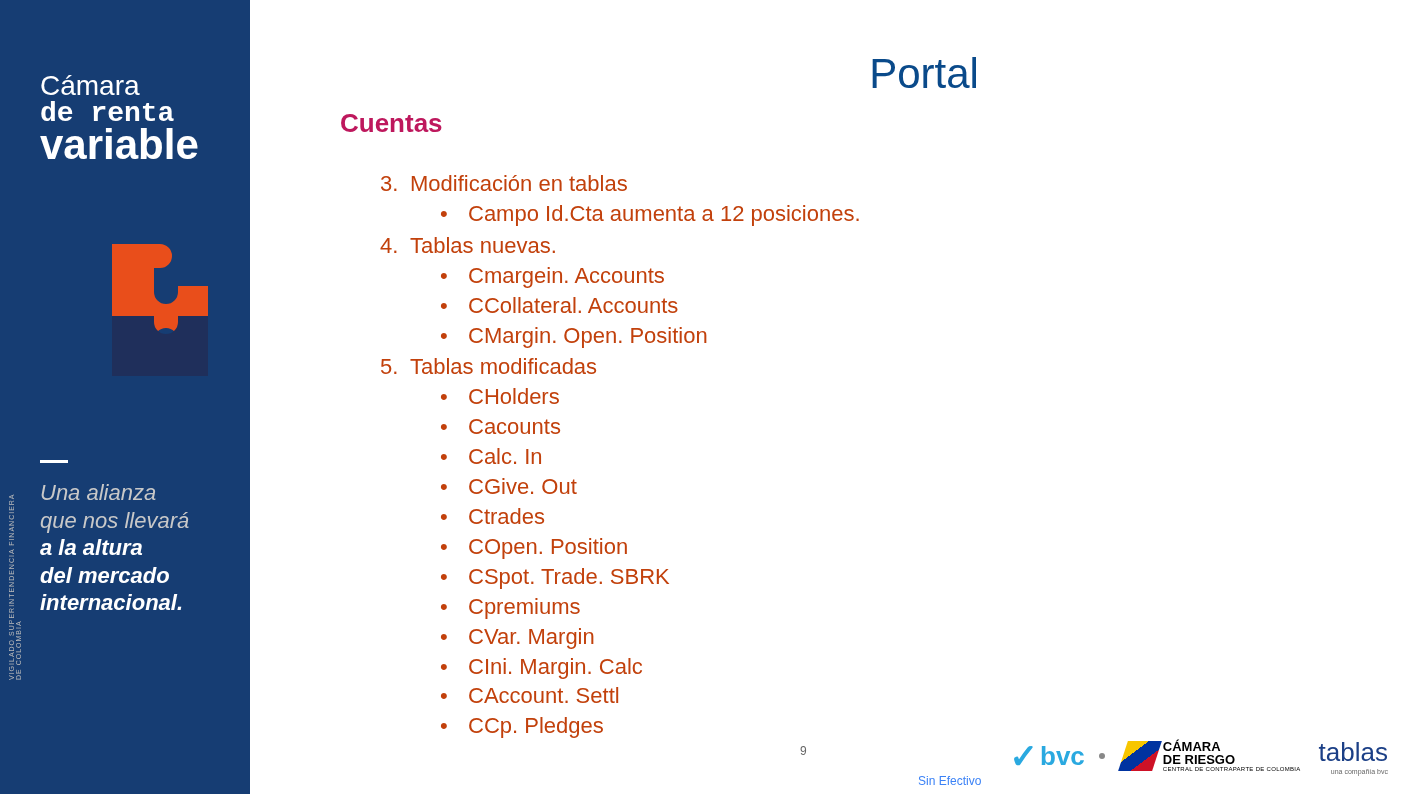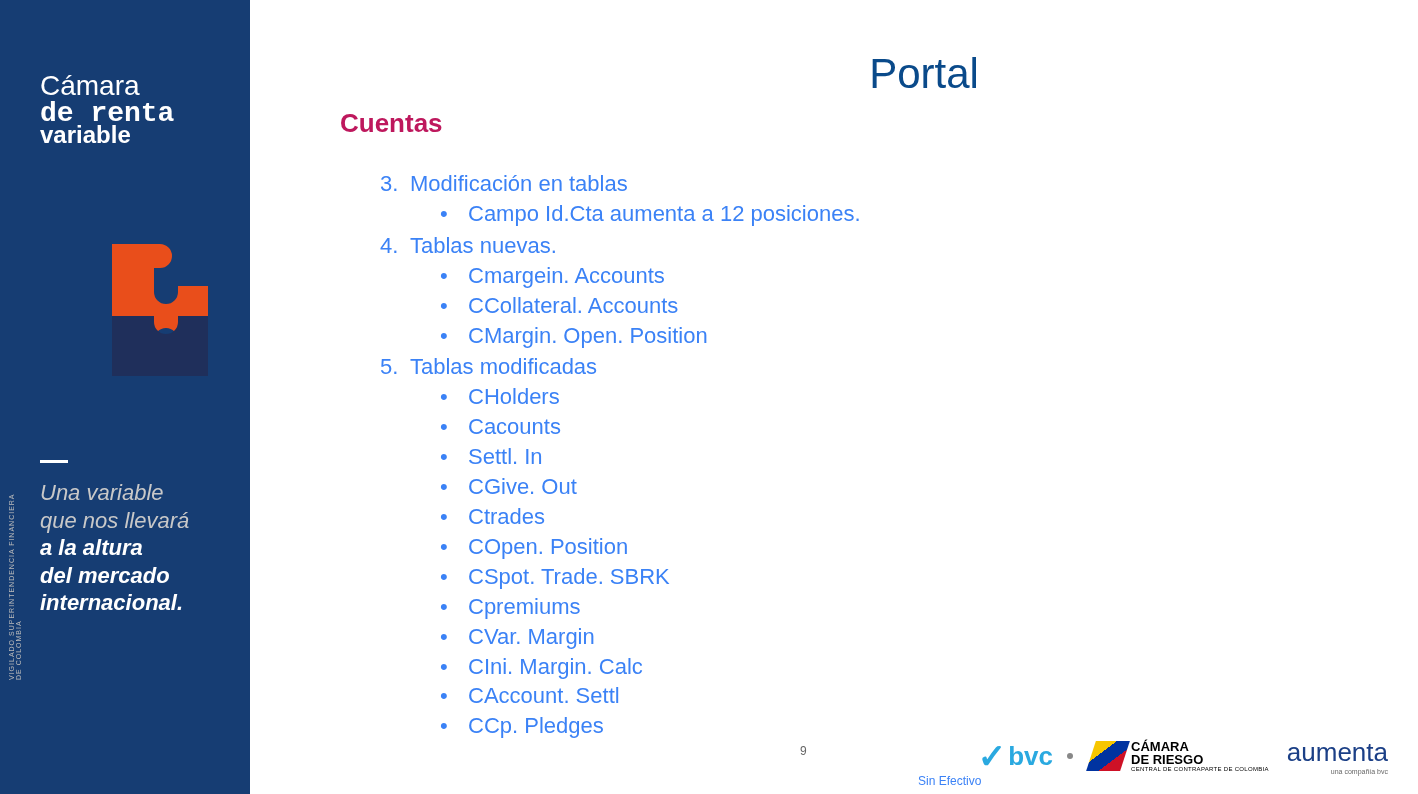--- a/index.html
+++ b/index.html
@@ -32,21 +32,21 @@
   }
   .sidebar-logo {
     position: absolute;
     left: 40px;
     top: 70px;
     color: #ffffff;
     z-index: 2;
   }
   .sidebar-logo .line1 { font-size: 28px; font-weight: 300; }
   .sidebar-logo .line2 { font-size: 28px; font-weight: 700; margin-top: -4px; font-family: Liberation Mono, monospace; }
-  .sidebar-logo .line3 { font-size: 24px; font-weight: 700; margin-top: -8px; }
+  .sidebar-logo .line3 { font-size: 42px; font-weight: 700; margin-top: -8px; }
   .puzzle {
     position: absolute;
     left: 100px;
     top: 230px;
     width: 120px;
     height: 160px;
     z-index: 2;
   }
   .puzzle svg { width: 100%; height: 100%; }
   .tagline {
@@ -90,21 +90,21 @@
     margin-bottom: 10px;
   }
   .subtitle {
     color: #be185d;
     font-size: 26px;
     font-weight: 700;
     margin-bottom: 30px;
   }
   .content {
     margin-left: 40px;
-    color: #3b82f6;
+    color: #c2410c;
     font-size: 22px;
     line-height: 1.36;
   }
   .content ol { list-style: none; }
   .content ol > li { margin-bottom: 2px; }
   .content .num { display: inline-block; width: 30px; }
   .content ul { list-style: none; margin-left: 60px; }
   .content ul li::before { content: "•"; display: inline-block; width: 28px; }
 
   .page-num {
@@ -169,21 +169,21 @@
     <div class="line3">variable</div>
   </div>
   <div class="puzzle">
     <svg viewBox="0 0 100 130">
       <path d="M10 10 h40 a10 10 0 0 1 0 20 h-5 v20 a10 10 0 0 0 20 0 v-5 h25 v50 h-25 v-5 a10 10 0 0 0 -20 0 v5 h-35 z" fill="#e94e1b"></path>
       <path d="M10 70 h35 v5 a10 10 0 0 0 20 0 v-5 h25 v50 h-80 z" fill="#1f2f5b"></path>
     </svg>
   </div>
   <div class="tagline">
     <span style="display:block;width:28px;height:3px;background:#fff;margin-bottom:16px;margin-top:-30px"></span>
-    <div><em>Una variable</em></div>
+    <div><em>Una alianza</em></div>
     <div><em>que nos llevará</em></div>
     <div><strong>a la altura</strong></div>
     <div><strong>del mercado</strong></div>
     <div><strong>internacional.</strong></div>
   </div>
   <div class="vigilado">VIGILADO SUPERINTENDENCIA FINANCIERA DE COLOMBIA</div>
 </div>
 
 <div class="main">
   <div class="title">Portal</div>
@@ -194,21 +194,21 @@
             <li>Campo Id.Cta  aumenta a 12 posiciones.</li>
           </ul></li>
         <li><span class="num">4.</span><span>Tablas nuevas.</span><ul>
             <li>Cmargein. Accounts</li>
             <li>CCollateral. Accounts</li>
             <li>CMargin. Open. Position</li>
           </ul></li>
         <li><span class="num">5.</span><span>Tablas modificadas</span><ul>
             <li>CHolders</li>
             <li>Cacounts</li>
-            <li>Settl. In</li>
+            <li>Calc. In</li>
             <li>CGive. Out</li>
             <li>Ctrades</li>
             <li>COpen. Position</li>
             <li>CSpot. Trade. SBRK</li>
             <li>Cpremiums</li>
             <li>CVar. Margin</li>
             <li>CIni. Margin. Calc</li>
             <li>CAccount. Settl</li>
             <li>CCp. Pledges</li>
           </ul></li>
@@ -227,16 +227,16 @@
   </div>
   <div class="logo-camara">
     <div class="flag"></div>
     <div class="txt">
       <span>CÁMARA</span><br>
       <span>DE RIESGO</span>
       <small>CENTRAL DE CONTRAPARTE DE COLOMBIA</small>
     </div>
   </div>
   <div class="logo-deceval">
-    <span>aumenta</span>
+    <span>tablas</span>
     <small>una compañía bvc</small>
   </div>
 </div>
 
 </body></html>

